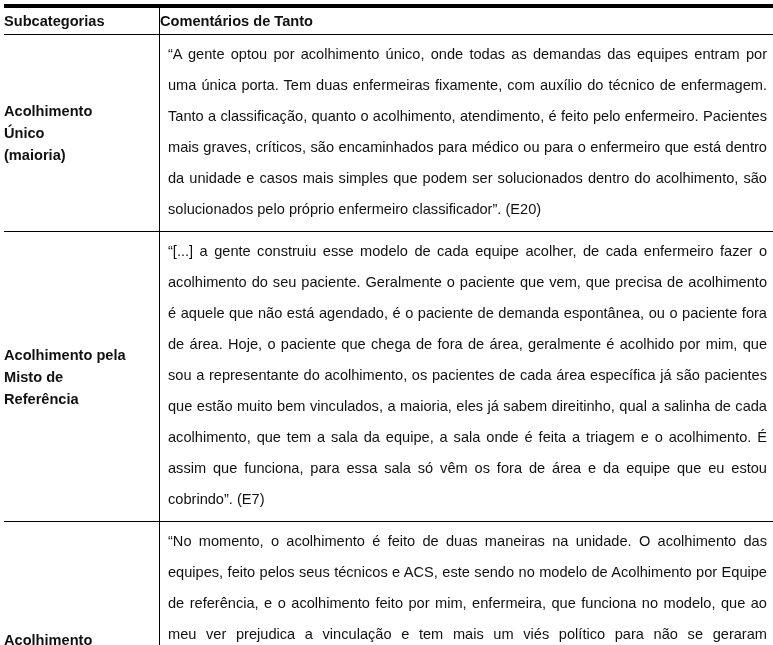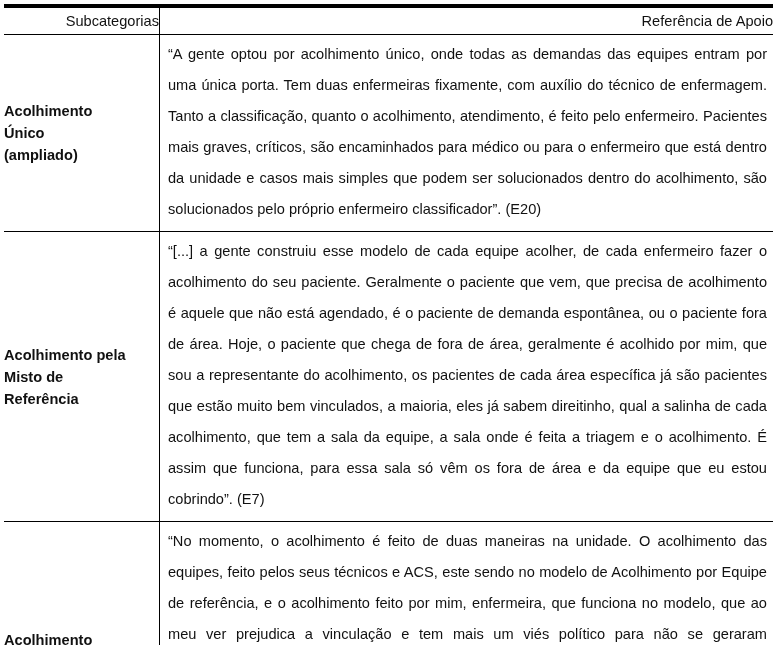--- a/index.html
+++ b/index.html
@@ -6,21 +6,21 @@
     body { width: 773px; height: 645px; overflow: hidden; position: relative; }
     .tbl {
       position: absolute; left: 4px; top: 4px; width: 769px;
       border-collapse: collapse;
       font-family: "Liberation Sans", sans-serif;
       color: #111111;
       font-size: 14.6px;
     }
     .tbl { border-top: 4px solid #000; border-bottom: 4px solid #000; }
     .tbl th {
-      font-weight: normal; text-align: right; height: 26px; padding: 0;
+      font-weight: bold; text-align: left; height: 26px; padding: 0;
       border-bottom: 1.5px solid #000;
     }
     .tbl td { padding: 0; vertical-align: middle; border-bottom: 1.5px solid #000; }
     .tbl tr:last-child td { border-bottom: none; }
     .col1 { width: 155px; font-weight: bold; line-height: 22px; }
     .col2 { border-left: 1.5px solid #000; }
     .tbl th.col2 { border-left: 1.5px solid #000; }
     .quote {
       padding: 4px 6px 6px 8px; text-align: justify; line-height: 31px;
     }
@@ -28,29 +28,29 @@
     .r2 { height: 235px; }
     .r3 { height: 210px; }
   </style>
 </head>
 <body>
 
 <table class="tbl">
   <thead>
     <tr>
       <th class="col1">Subcategorias</th>
-      <th class="col2">Referência de Apoio</th>
+      <th class="col2">Comentários de Tanto</th>
     </tr>
   </thead>
   <tbody>
     <tr class="r1">
       <td class="col1">
         <div>Acolhimento</div>
         <div>Único</div>
-        <div>(ampliado)</div>
+        <div>(maioria)</div>
       </td>
       <td class="col2">
         <div class="quote">“A gente optou por acolhimento único, onde todas as demandas das equipes entram por uma única porta. Tem duas enfermeiras fixamente, com auxílio do técnico de enfermagem. Tanto a classificação, quanto o acolhimento, atendimento, é feito pelo enfermeiro. Pacientes mais graves, críticos, são encaminhados para médico ou para o enfermeiro que está dentro da unidade e casos mais simples que podem ser solucionados dentro do acolhimento, são solucionados pelo próprio enfermeiro classificador”. (E20)</div>
       </td>
     </tr>
     <tr class="r2">
       <td class="col1">
         <div>Acolhimento pela</div>
         <div>Misto de</div>
         <div>Referência</div>

